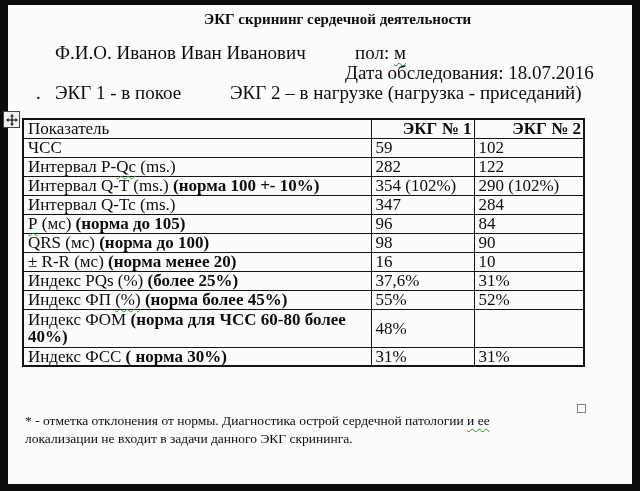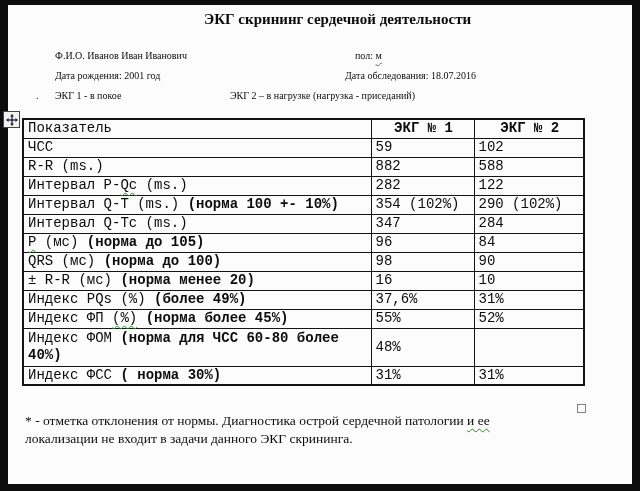--- a/index.html
+++ b/index.html
@@ -1,51 +1,50 @@
 <!DOCTYPE html>
 <html><head>
 <meta charset="utf-8">
 <style>
   html,body{margin:0;padding:0;background:#333;}
   .frame{position:relative;width:640px;height:491px;background:#0d0d0d;
          font-family:"Liberation Serif",serif;color:#0c0c0c;overflow:hidden;}
   .page{position:absolute;left:8px;top:5px;width:624px;height:479px;background:#fcfcfc;}
   .abs{position:absolute;white-space:nowrap;}
   .title{left:196px;top:6px;font-size:15px;font-weight:bold;}
-  .txt{font-size:10px;margin-top:8px;}
+  .txt{font-size:19px;}
   .b{font-weight:bold;}
   .sq{text-decoration:underline;text-decoration-style:wavy;text-decoration-color:#2e8b2e;
       text-decoration-thickness:1px;text-underline-offset:3px;}
   
   .move-handle{left:-5px;top:106px;width:15px;height:15px;background:#f2f2f2;
                border:1px solid #444;display:flex;align-items:center;justify-content:center;}
   
   .ecg-table{position:absolute;left:14px;top:113px;border-collapse:collapse;table-layout:fixed;
              width:561px;border:2px solid #141414;}
-  .ecg-table th,.ecg-table td{border:1.5px solid #141414;font-size:14px;font-weight:normal;
+  .ecg-table th,.ecg-table td{border:1.5px solid #141414;font-size:17px;font-weight:normal;
              text-align:left;padding:0 2px 0 4px;line-height:17px;height:19px;
-             box-sizing:border-box;vertical-align:middle;font-family:Liberation Mono, monospace;}
-  .ecg-table th.ch{text-align:center;font-weight:bold;}
+             box-sizing:border-box;vertical-align:middle;}
+  .ecg-table th.ch{text-align:right;font-weight:bold;}
   .ecg-table tr.tall td{height:38px;}
   .cell-label{white-space:normal;}
   .resize-handle{left:569px;top:399px;width:7px;height:7px;border:1px solid #808080;background:#fdfdfd;}
   .footer-line{font-size:13.5px;}
 </style>
 </head>
 <body>
 
 <div class="frame">
   <div class="page">
 
     <div class="abs title">ЭКГ скрининг сердечной деятельности</div>
 
     <div class="abs txt" style="left:47px;top:37px;">Ф.И.О. Иванов Иван Иванович</div>
     <div class="abs txt" style="left:347px;top:37px;"><span>пол: </span><span class="sq">м</span></div>
 
-    <div class="abs txt" style="left:47px;top:57px;">Дата рождения:  2001 год</div>
     <div class="abs txt" style="left:337px;top:57px;">Дата обследования: 18.07.2016</div>
 
     <div class="abs txt" style="left:28px;top:77px;">.</div>
     <div class="abs txt" style="left:47px;top:77px;">ЭКГ 1 -  в покое</div>
     <div class="abs txt" style="left:222px;top:77px;">ЭКГ 2 – в нагрузке  (нагрузка -  приседаний)</div>
 
     <div class="abs move-handle">
       <span style="display:flex;">
         <svg width="12" height="12" viewBox="0 0 14 14">
           <g fill="#1a1a2e" stroke="#1a1a2e">
@@ -73,25 +72,20 @@
           <th class="ch">ЭКГ № 2</th>
         </tr>
       </thead>
       <tbody>
         <tr>
           <td class="cell-label"><span>ЧСС</span><span class="sq"></span><span></span><span class="b"></span></td>
           <td>59</td>
           <td>102</td>
         </tr>
         <tr>
-          <td class="cell-label"><span>R-R (ms.)</span><span class="sq"></span><span></span><span class="b"></span></td>
-          <td>882</td>
-          <td>588</td>
-        </tr>
-        <tr>
           <td class="cell-label"><span>Интервал P-</span><span class="sq">Qc</span><span> (ms.)</span><span class="b"></span></td>
           <td>282</td>
           <td>122</td>
         </tr>
         <tr>
           <td class="cell-label"><span>Интервал Q-T (ms.) </span><span class="sq"></span><span></span><span class="b">(норма 100 +- 10%)</span></td>
           <td>354 (102%)</td>
           <td>290 (102%)</td>
         </tr>
         <tr>
@@ -108,21 +102,21 @@
           <td class="cell-label"><span>QRS (мс) </span><span class="sq"></span><span></span><span class="b">(норма до 100)</span></td>
           <td>98</td>
           <td>90</td>
         </tr>
         <tr>
           <td class="cell-label"><span>± R-R (мс) </span><span class="sq"></span><span></span><span class="b">(норма менее 20)</span></td>
           <td>16</td>
           <td>10</td>
         </tr>
         <tr>
-          <td class="cell-label"><span>Индекс PQs (%)  </span><span class="sq"></span><span></span><span class="b">(более 49%)</span></td>
+          <td class="cell-label"><span>Индекс PQs (%)  </span><span class="sq"></span><span></span><span class="b">(более 25%)</span></td>
           <td>37,6%</td>
           <td>31%</td>
         </tr>
         <tr>
           <td class="cell-label"><span>Индекс ФП </span><span class="sq">(%)</span><span>  </span><span class="b">(норма более 45%)</span></td>
           <td>55%</td>
           <td>52%</td>
         </tr>
         <tr class="tall">
           <td class="cell-label"><span>Индекс ФОМ  </span><span class="b">(норма для ЧСС  60-80 более</span><br><span class="b">40%)</span></td>

